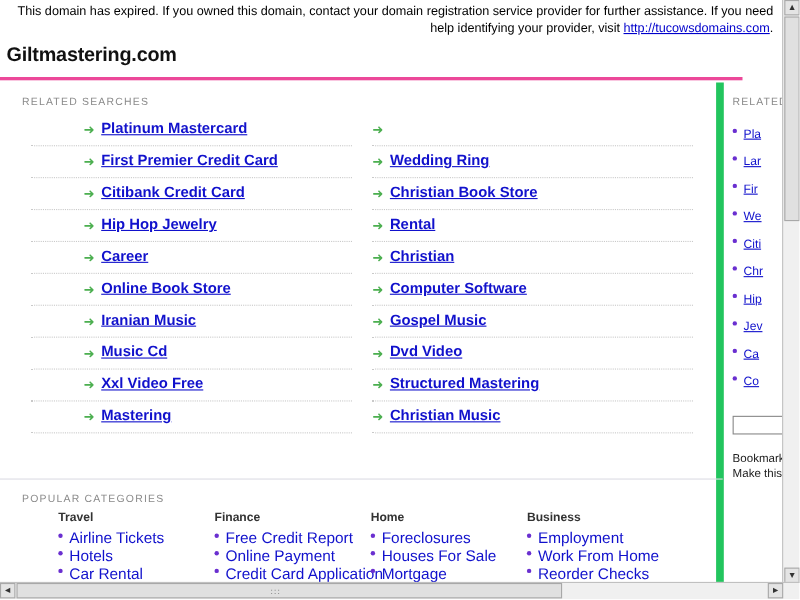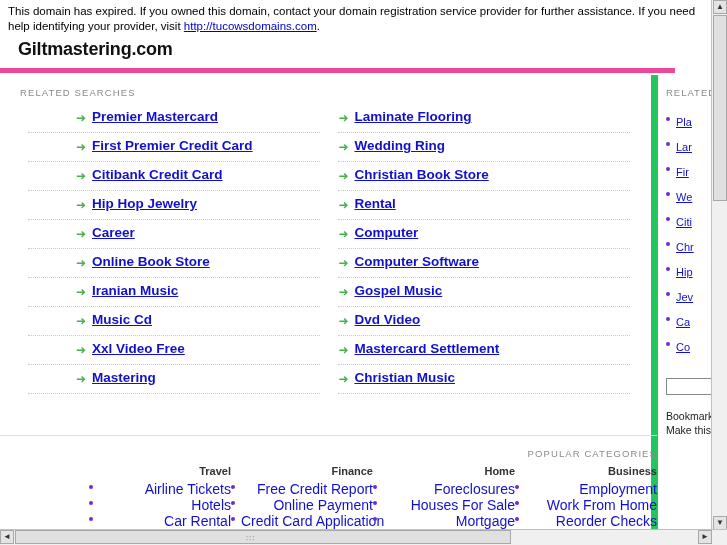--- a/index.html
+++ b/index.html
@@ -19,36 +19,36 @@
   
   .expiry-banner {
     position: absolute;
     left: 0; top: 0;
     width: 711px;
     padding: 4px 8px 6px 8px;
     box-sizing: border-box;
     font-size: 11.5px;
     line-height: 15px;
     color: #000000;
-    text-align: left;
+    text-align: right;
   }
   .expiry-banner a {
     color: #0000cc;
     text-decoration: underline;
   }
 
   
   .title-wrap {
     position: absolute;
     left: 0;
     top: 34px;
     width: 675px;
     box-sizing: border-box;
-    padding: 0 0 0 18px;
-    border-bottom: 5px solid #ec4899;
+    padding: 0 0 0 6px;
+    border-bottom: 3px solid #ec4899;
     height: 39px;
   }
   .domain-title {
     font-size: 18px;
     font-weight: bold;
     color: #111111;
     letter-spacing: -0.2px;
     line-height: 30px;
   }
 
@@ -112,21 +112,20 @@
   }
   .link-row.col2 .search-link { left: 16px; }
 
   
   .categories {
     position: absolute;
     left: 0;
     top: 360px;
     width: 657px;
     border-top: 1px solid #dcdce4;
-    text-align: right;
   }
   .cat-grid {
     padding: 6px 0 0 53px;
   }
   .cat-col {
     display: inline-block;
     vertical-align: top;
     width: 142px;
   }
   .cat-head {
@@ -275,21 +274,21 @@
     <div class="domain-title">Giltmastering.com</div>
   </div>
 
   <div class="content">
 
     <div class="section-label">RELATED SEARCHES</div>
 
     <div class="links-grid">
       <div class="links-col" id="col1"><div class="link-row">
             <span class="arrow">➜</span>
-            <a class="search-link" href="#">Premier Mastercard</a>
+            <a class="search-link" href="#">Platinum Mastercard</a>
           </div><div class="link-row">
             <span class="arrow">➜</span>
             <a class="search-link" href="#">First Premier Credit Card</a>
           </div><div class="link-row">
             <span class="arrow">➜</span>
             <a class="search-link" href="#">Citibank Credit Card</a>
           </div><div class="link-row">
             <span class="arrow">➜</span>
             <a class="search-link" href="#">Hip Hop Jewelry</a>
           </div><div class="link-row">
@@ -306,45 +305,44 @@
             <a class="search-link" href="#">Music Cd</a>
           </div><div class="link-row">
             <span class="arrow">➜</span>
             <a class="search-link" href="#">Xxl Video Free</a>
           </div><div class="link-row">
             <span class="arrow">➜</span>
             <a class="search-link" href="#">Mastering</a>
           </div></div>
       <div class="links-col" id="col2"><div class="link-row col2">
             <span class="arrow">➜</span>
-            <a class="search-link" href="#">Laminate Flooring</a>
           </div><div class="link-row col2">
             <span class="arrow">➜</span>
             <a class="search-link" href="#">Wedding Ring</a>
           </div><div class="link-row col2">
             <span class="arrow">➜</span>
             <a class="search-link" href="#">Christian Book Store</a>
           </div><div class="link-row col2">
             <span class="arrow">➜</span>
             <a class="search-link" href="#">Rental</a>
           </div><div class="link-row col2">
             <span class="arrow">➜</span>
-            <a class="search-link" href="#">Computer</a>
+            <a class="search-link" href="#">Christian</a>
           </div><div class="link-row col2">
             <span class="arrow">➜</span>
             <a class="search-link" href="#">Computer Software</a>
           </div><div class="link-row col2">
             <span class="arrow">➜</span>
             <a class="search-link" href="#">Gospel Music</a>
           </div><div class="link-row col2">
             <span class="arrow">➜</span>
             <a class="search-link" href="#">Dvd Video</a>
           </div><div class="link-row col2">
             <span class="arrow">➜</span>
-            <a class="search-link" href="#">Mastercard Settlement</a>
+            <a class="search-link" href="#">Structured Mastering</a>
           </div><div class="link-row col2">
             <span class="arrow">➜</span>
             <a class="search-link" href="#">Christian Music</a>
           </div></div>
     </div>
 
     <div class="categories">
       <div class="section-label">POPULAR CATEGORIES</div>
       <div class="cat-grid" id="cat-grid"><div class="cat-col"><div class="cat-head">Travel</div><div class="cat-item"><span class="cat-bullet"></span>Airline Tickets</div><div class="cat-item"><span class="cat-bullet"></span>Hotels</div><div class="cat-item"><span class="cat-bullet"></span>Car Rental</div></div><div class="cat-col"><div class="cat-head">Finance</div><div class="cat-item"><span class="cat-bullet"></span>Free Credit Report</div><div class="cat-item"><span class="cat-bullet"></span>Online Payment</div><div class="cat-item"><span class="cat-bullet"></span>Credit Card Application</div></div><div class="cat-col"><div class="cat-head">Home</div><div class="cat-item"><span class="cat-bullet"></span>Foreclosures</div><div class="cat-item"><span class="cat-bullet"></span>Houses For Sale</div><div class="cat-item"><span class="cat-bullet"></span>Mortgage</div></div><div class="cat-col"><div class="cat-head">Business</div><div class="cat-item"><span class="cat-bullet"></span>Employment</div><div class="cat-item"><span class="cat-bullet"></span>Work From Home</div><div class="cat-item"><span class="cat-bullet"></span>Reorder Checks</div></div></div>
     </div>

